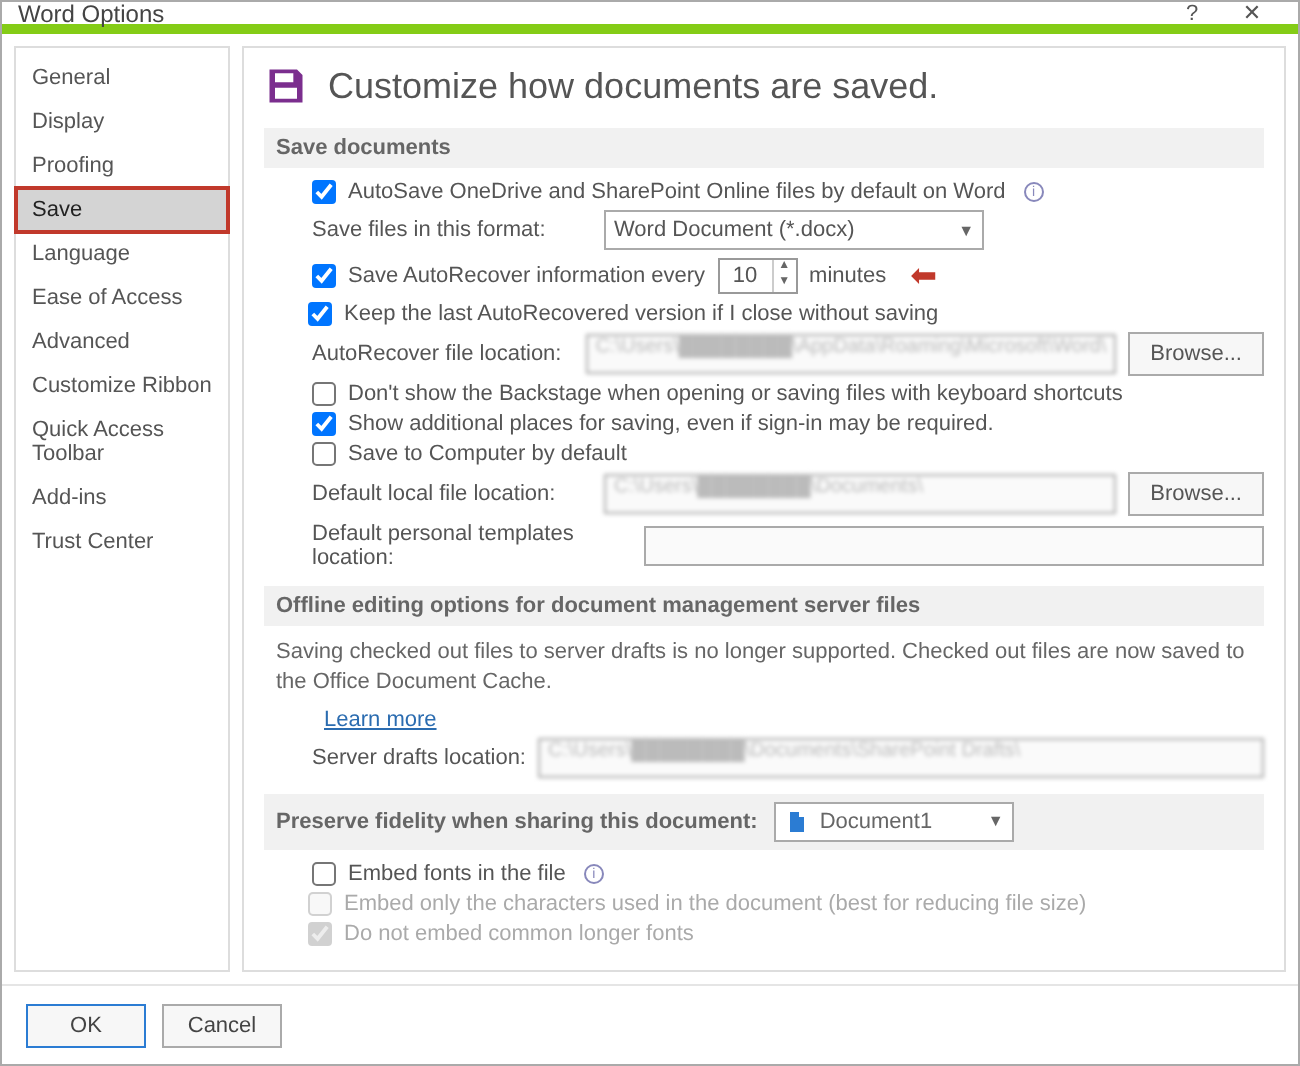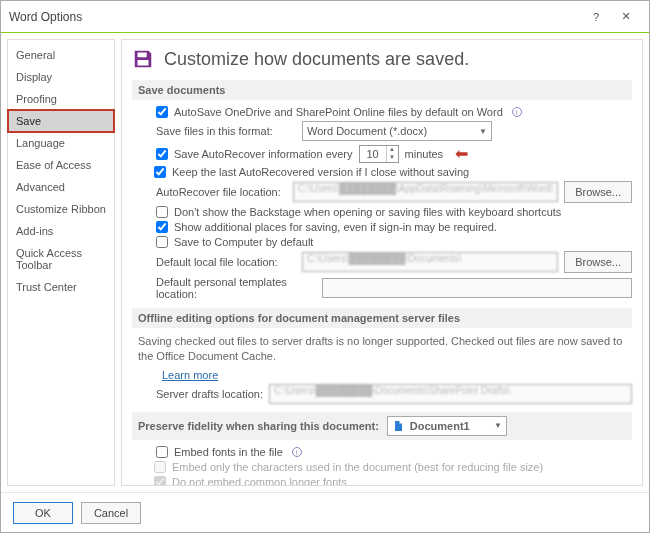--- a/index.html
+++ b/index.html
@@ -1,18 +1,18 @@
 <!DOCTYPE html>
 <html><head>
 <meta charset="utf-8">
 <style>
 * { box-sizing: border-box; margin: 0; padding: 0; }
 body { font-family: "Segoe UI", Tahoma, sans-serif; font-size: 11px; background: #fff; color: #444; }
 .dialog { width: 650px; height: 533px; border: 1px solid #aaa; background: #fff; display: flex; flex-direction: column; }
-.titlebar { height: 32px; display: flex; align-items: center; padding: 0 8px; border-bottom: 1px solid #84cc16; background: #fff; }
+.titlebar { height: 16px; display: flex; align-items: center; padding: 0 8px; border-bottom: 5px solid #84cc16; background: #fff; }
 .titlebar-text { flex: 1; font-size: 12px; color: #444; }
 .titlebar-btn { width: 30px; height: 20px; display: flex; align-items: center; justify-content: center; color: #555; cursor: pointer; }
 .body { flex: 1; display: flex; padding: 6px; gap: 6px; overflow: hidden; }
 .sidebar { width: 108px; border: 1px solid #ddd; background: #fff; display: flex; flex-direction: column; padding-top: 4px; }
 .side-item { padding: 5px 8px; font-size: 11px; color: #555; cursor: pointer; }
 .side-item.selected { background: #d4d4d4; color: #222; outline: 2px solid #c1392b; outline-offset: -1px; }
 .content { flex: 1; border: 1px solid #ddd; padding: 8px 10px; overflow-y: auto; overflow-x: hidden; }
 .content-header { display: flex; align-items: center; gap: 10px; margin-bottom: 10px; }
 .save-glyph { width: 22px; height: 22px; fill: #7b2e8e; }
 .content-title { font-size: 18px; color: #555; }
@@ -53,22 +53,22 @@
   <div class="body">
     <div class="sidebar" id="sidebar">
         <div class="side-item">General</div>
         <div class="side-item">Display</div>
         <div class="side-item">Proofing</div>
         <div class="side-item selected">Save</div>
         <div class="side-item">Language</div>
         <div class="side-item">Ease of Access</div>
         <div class="side-item">Advanced</div>
         <div class="side-item">Customize Ribbon</div>
+        <div class="side-item">Quick Access Toolbar</div>
         <div class="side-item">Add-ins</div>
-        <div class="side-item">Quick Access Toolbar</div>
         <div class="side-item">Trust Center</div>
       </div>
 
     <div class="content">
       <div class="content-header">
         <svg class="save-glyph" viewBox="0 0 24 24">
             <path d="M3 3h15l3 3v15H3V3zm3 2v5h10V5H6zm0 14h12v-6H6v6z"></path>
           </svg>
         <div class="content-title">Customize how documents are saved.</div>
       </div>
@@ -145,21 +145,21 @@
       <div class="row">
         <span class="link">Learn more</span>
       </div>
       <div class="row">
         <span>Server drafts location:</span>
         <div class="textfield">C:\Users\████████\Documents\SharePoint Drafts\</div>
       </div>
 
       <div class="section-header" style="display:flex;align-items:center;gap:8px">
         <span>Preserve fidelity when sharing this document:</span>
-        <div class="select" style="width:120px;background:#fff;font-weight:bold">
+        <div class="select" style="width:120px;background:#fff;font-weight:normal">
           <span style="display:flex;align-items:center;gap:3px">
             <svg class="doc-icon" viewBox="0 0 24 24" fill="#2b7cd3">
                 <path d="M6 2h9l5 5v15H6V2zm9 0v5h5"></path>
               </svg>
             <span>Document1</span>
           </span>
           <span class="caret">▼</span>
         </div>
       </div>
 

